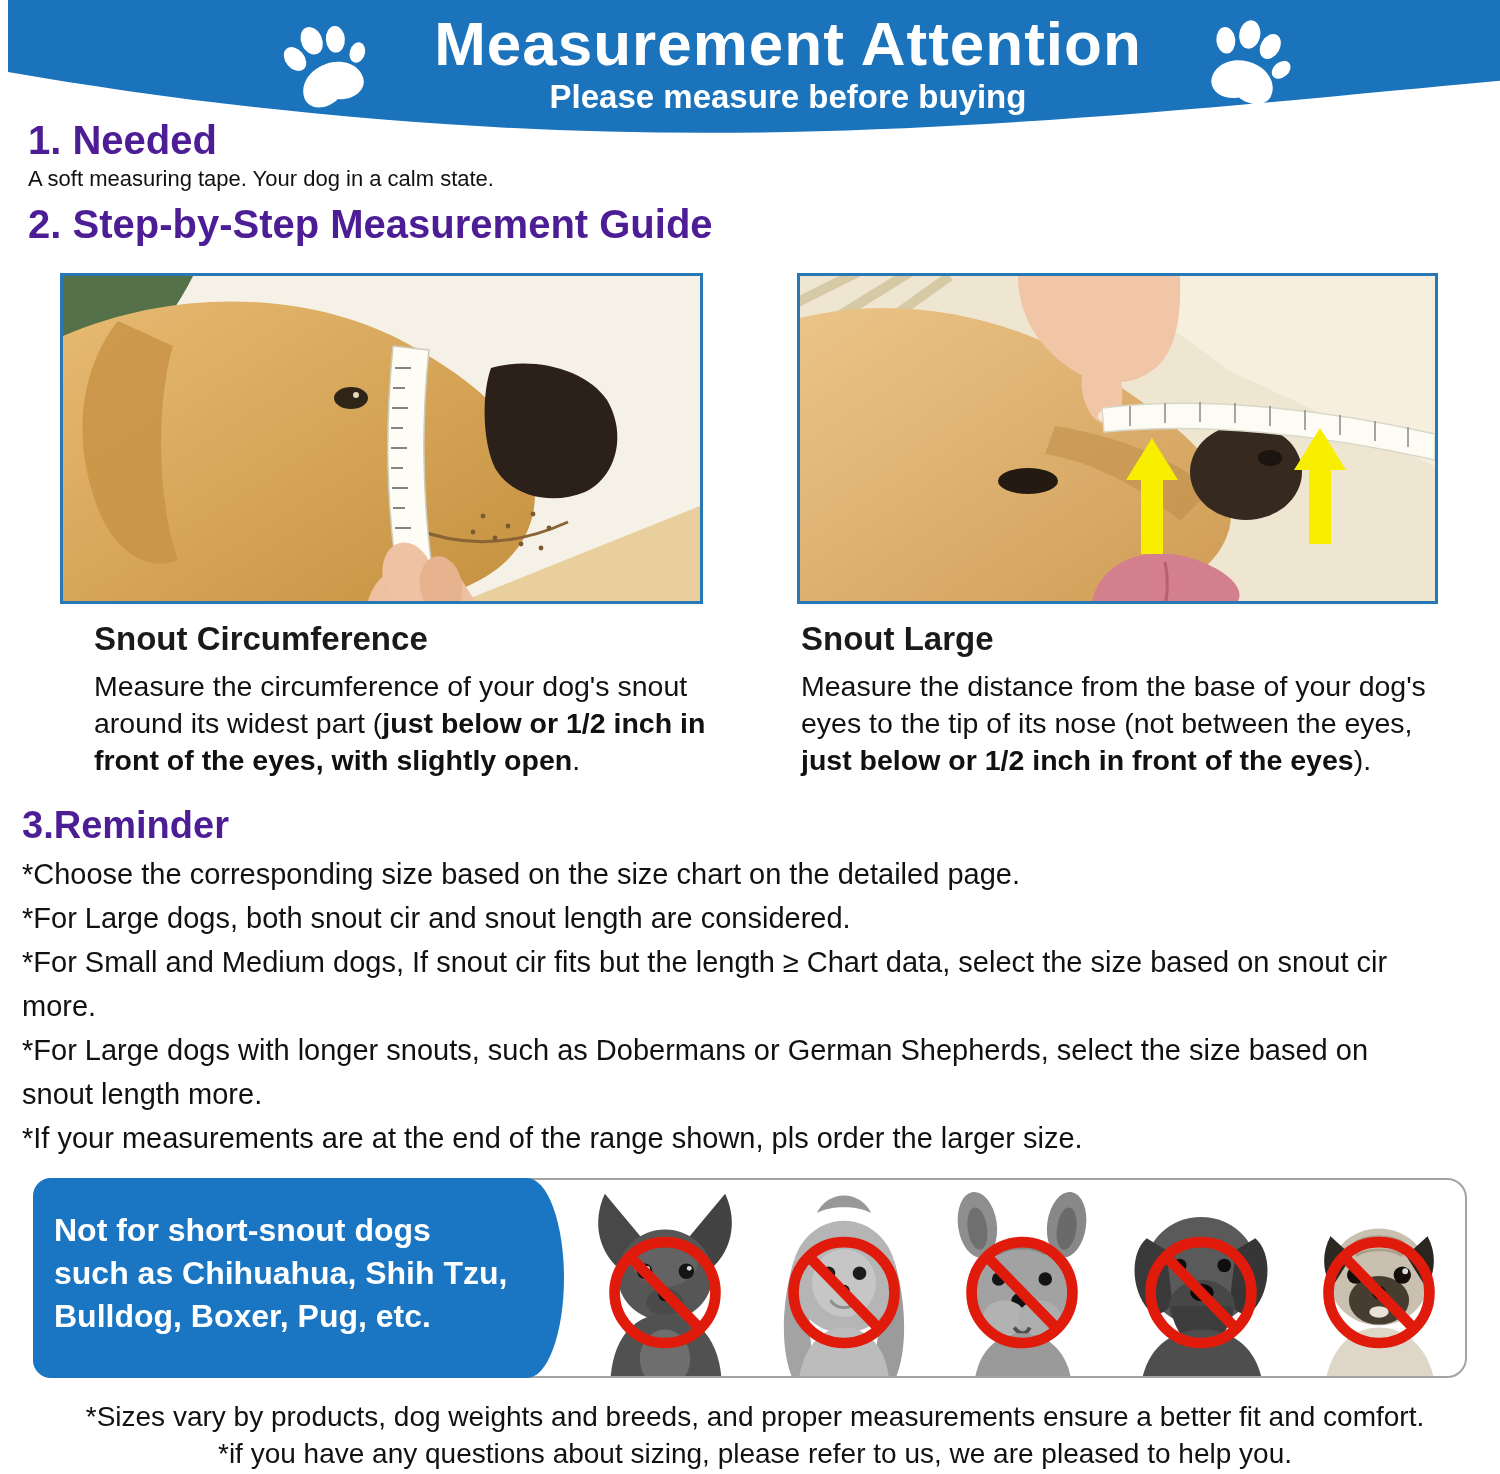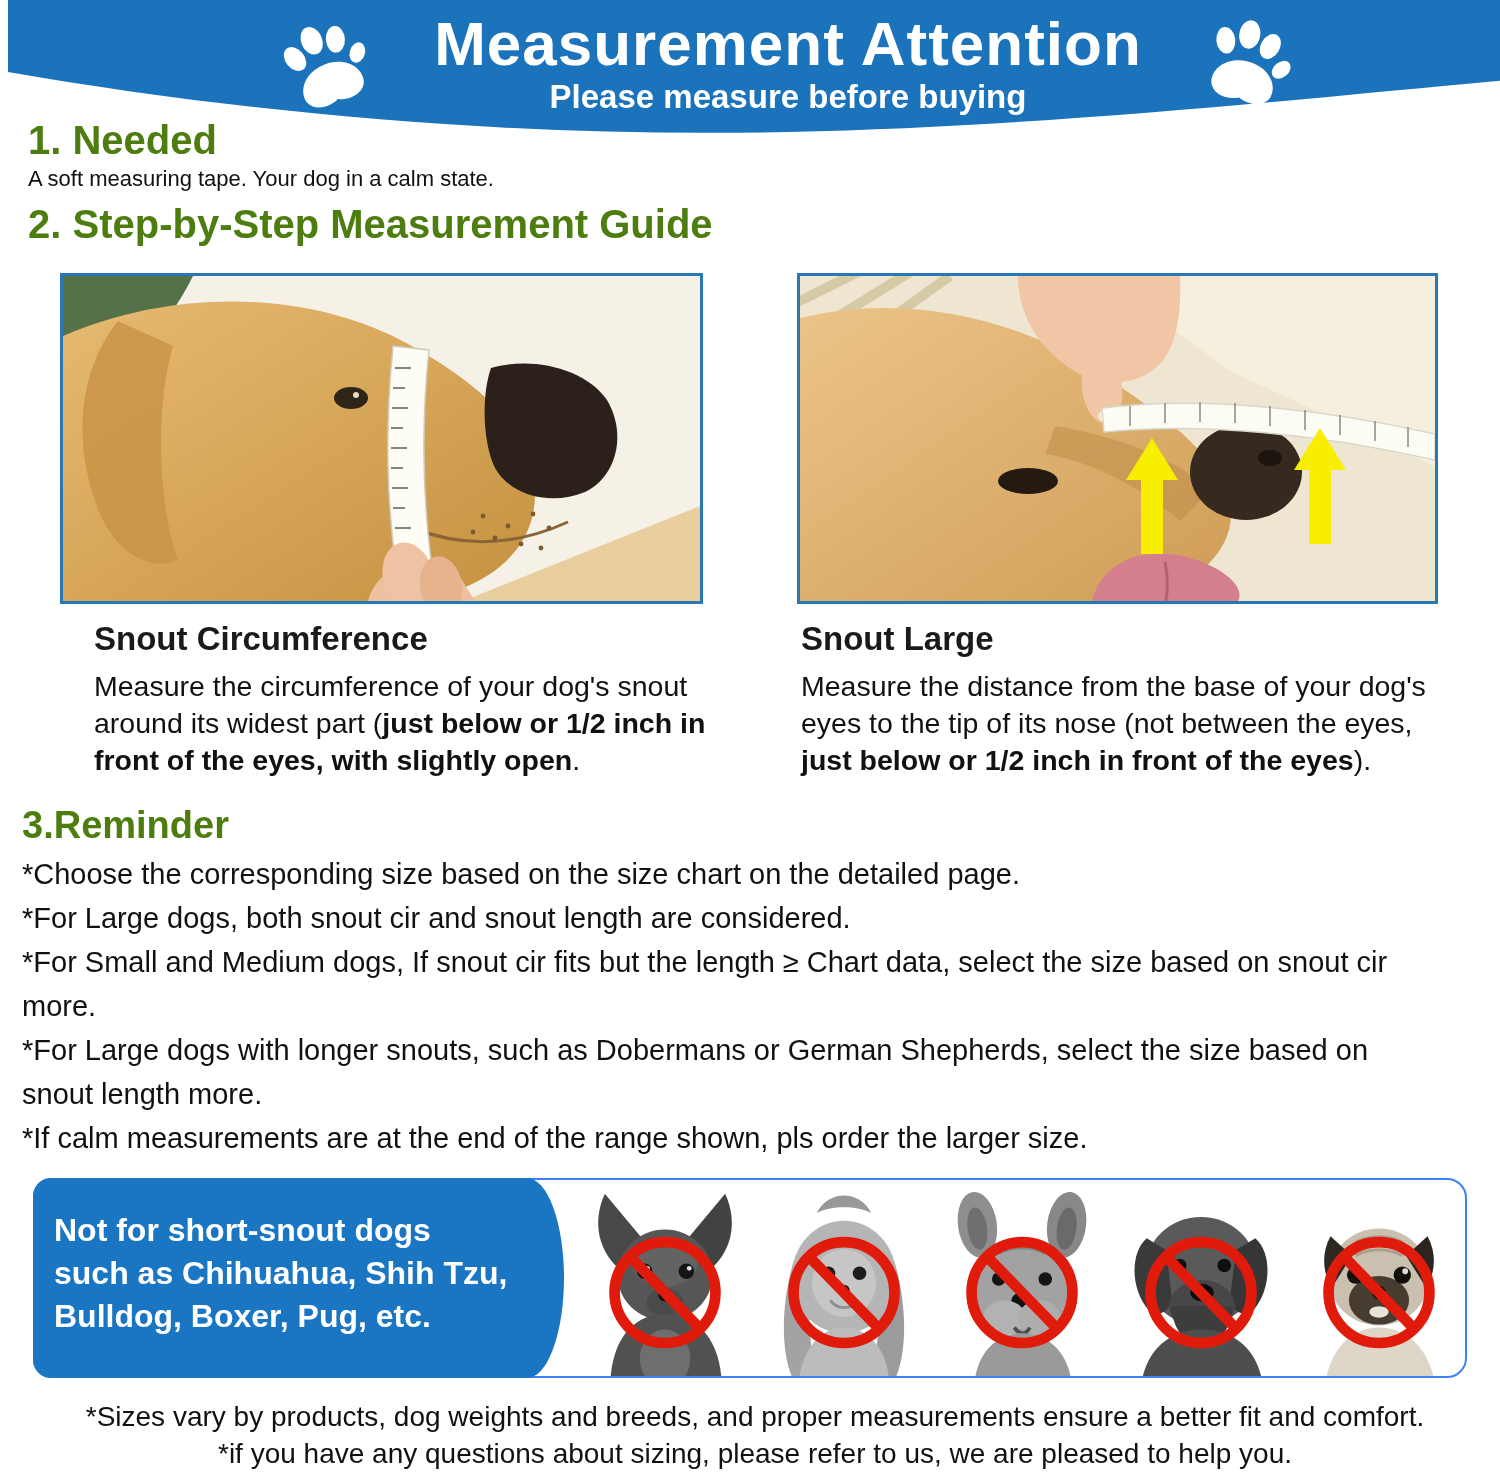--- a/index.html
+++ b/index.html
@@ -11,21 +11,21 @@
   .banner svg.bg{position:absolute;top:0;left:0;}
   .banner-title{position:absolute;top:8px;left:30px;width:1500px;text-align:center;
     font-size:62px;font-weight:bold;color:#fff;letter-spacing:1px;}
   .banner-subtitle{position:absolute;top:78px;left:30px;width:1500px;text-align:center;
     font-size:33px;font-weight:bold;color:#fff;}
   .paw{position:absolute;width:95px;height:95px;}
   .paw.left{left:266px;top:12px;transform:rotate(-20deg);}
   .paw.right{left:1192px;top:8px;transform:rotate(14deg);}
 
   
-  .h-blue{position:absolute;margin:0;color:#4d7c0f;font-weight:bold;}
+  .h-blue{position:absolute;margin:0;color:#4c1d95;font-weight:bold;}
   .s1h{left:28px;top:118px;font-size:40px;}
   .s1b{position:absolute;left:28px;top:166px;margin:0;font-size:22px;}
   .s2h{left:28px;top:202px;font-size:40px;}
   .s3h{left:22px;top:804px;font-size:38px;}
 
   
   .photo{position:absolute;top:273px;border:3px solid #2878b6;background:#f6f1e7;}
   .photo.l{left:60px;width:637px;height:325px;}
   .photo.r{left:797px;width:635px;height:325px;}
   .photo svg{display:block;}
@@ -37,21 +37,21 @@
   .col h3{margin:0 0 10px 0;font-size:33px;font-weight:bold;color:#1a1a1a;}
   .col p{margin:0;font-size:28.5px;line-height:37px;}
   .col p b{font-weight:bold;}
 
   
   .reminders{position:absolute;left:22px;top:852px;width:1408px;}
   .reminders p{margin:0;font-size:29px;line-height:44px;}
 
   
   .warnbox{position:absolute;left:33px;top:1178px;width:1434px;height:200px;
-    border:2px solid #3b82f6;border-radius:20px;background:#fff;box-sizing:border-box;}
+    border:2px solid #a3a3a3;border-radius:20px;background:#fff;box-sizing:border-box;}
   .bluepanel{position:absolute;left:-2px;top:-2px;width:531px;height:200px;
     background:#1a76c2;
     border-radius:18px 37px 37px 18px / 18px 100px 100px 18px;}
   .bluepanel .lines{position:absolute;left:21px;top:31px;}
   .bluepanel .lines div{color:#fff;font-weight:bold;font-size:32px;line-height:43px;white-space:nowrap;}
   .dogrow{position:absolute;left:545px;top:0;width:884px;height:196px;
     display:flex;justify-content:space-between;align-items:flex-end;}
   .dogcell{position:relative;width:170px;height:194px;}
   .dogcell svg{position:absolute;left:0;top:0;}
 
@@ -194,21 +194,21 @@
     <h3>Snout Large</h3>
     <p><span>Measure the distance from the base of your dog's eyes to the tip of its nose (not between the eyes, </span><b>just below or 1/2 inch in front of the eyes</b><span>).</span></p>
   </div>
 
   <h2 class="h-blue s3h">3.Reminder</h2>
   <div class="reminders">
     <p>*Choose the corresponding size based on the size chart on the detailed page.</p>
     <p>*For Large dogs, both snout cir and snout length are considered.</p>
     <p>*For Small and Medium dogs, If snout cir fits but the length ≥ Chart data, select the size based on snout cir more.</p>
     <p>*For Large dogs with longer snouts, such as Dobermans or German Shepherds, select the size based on snout length more.</p>
-    <p>*If calm measurements are at the end of the range shown, pls order the larger size.</p>
+    <p>*If your measurements are at the end of the range shown, pls order the larger size.</p>
   </div>
 
   <div class="warnbox">
     <div class="bluepanel">
       <div class="lines">
         <div>Not for short-snout dogs</div>
         <div>such as Chihuahua, Shih Tzu,</div>
         <div>Bulldog, Boxer, Pug, etc.</div>
       </div>
     </div>

